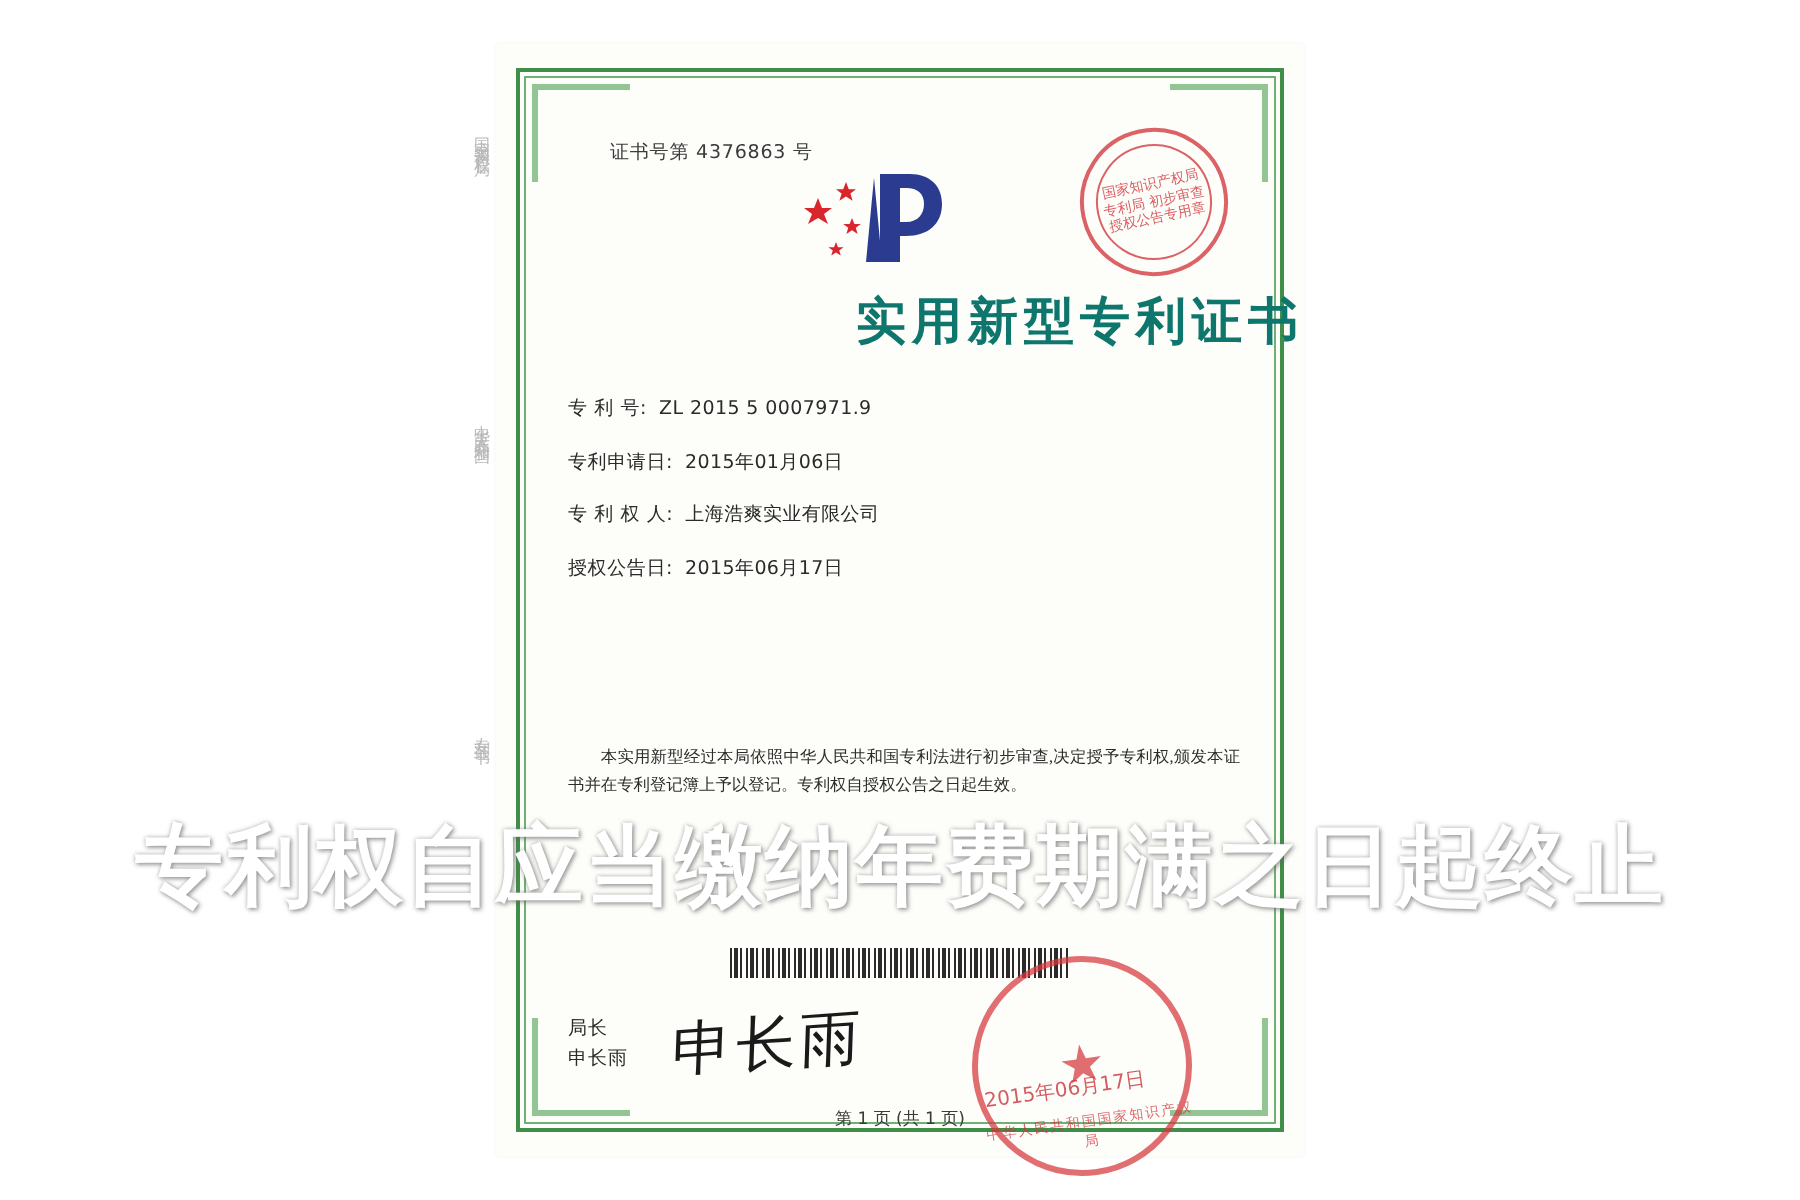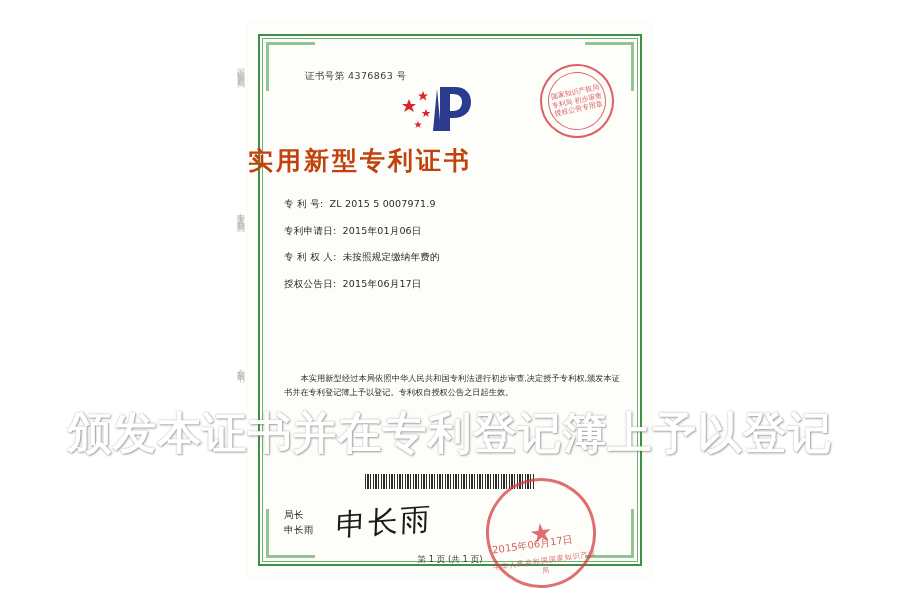--- a/index.html
+++ b/index.html
@@ -82,25 +82,25 @@
     display: flex;
     align-items: center;
     justify-content: center;
   }
 
   .cert-title {
     position: absolute;
     left: 0;
     right: 0;
     top: 122px;
-    text-align: left;
+    text-align: right;
     font-family: "DejaVu Serif", serif;
     font-size: 25px;
     font-weight: bold;
-    color: #c2410c;
+    color: #0f766e;
     letter-spacing: 3px;
   }
 
   
   .seal-round {
     position: absolute;
     right: 38px;
     top: 42px;
     width: 70px;
     height: 70px;
@@ -348,21 +348,21 @@
       <div class="field-row">
         <span class="field-label">专 利 号:</span>
         <span class="field-value">ZL 2015 5 0007971.9</span>
       </div>
       <div class="field-row">
         <span class="field-label">专利申请日:</span>
         <span class="field-value">2015年01月06日</span>
       </div>
       <div class="field-row">
         <span class="field-label">专 利 权 人:</span>
-        <span class="field-value">未按照规定缴纳年费的</span>
+        <span class="field-value">上海浩爽实业有限公司</span>
       </div>
       <div class="field-row">
         <span class="field-label">授权公告日:</span>
         <span class="field-value">2015年06月17日</span>
       </div>
     </div>
 
     <div class="body-text">
       <p>本实用新型经过本局依照中华人民共和国专利法进行初步审查,决定授予专利权,颁发本证书并在专利登记簿上予以登记。专利权自授权公告之日起生效。</p>
     </div>
@@ -379,14 +379,14 @@
 
     <div class="seal-national">
       <span class="star">★</span>
       <span class="ring-text">中华人民共和国国家知识产权局</span>
     </div>
     <div class="seal-date">2015年06月17日</div>
 
     <div class="page-footer">第 1 页 (共 1 页)</div>
   </div>
 
-  <div class="watermark">颁发本证书并在专利登记簿上予以登记</div>
+  <div class="watermark">专利权自应当缴纳年费期满之日起终止</div>
 </div>
 
 </body></html>

